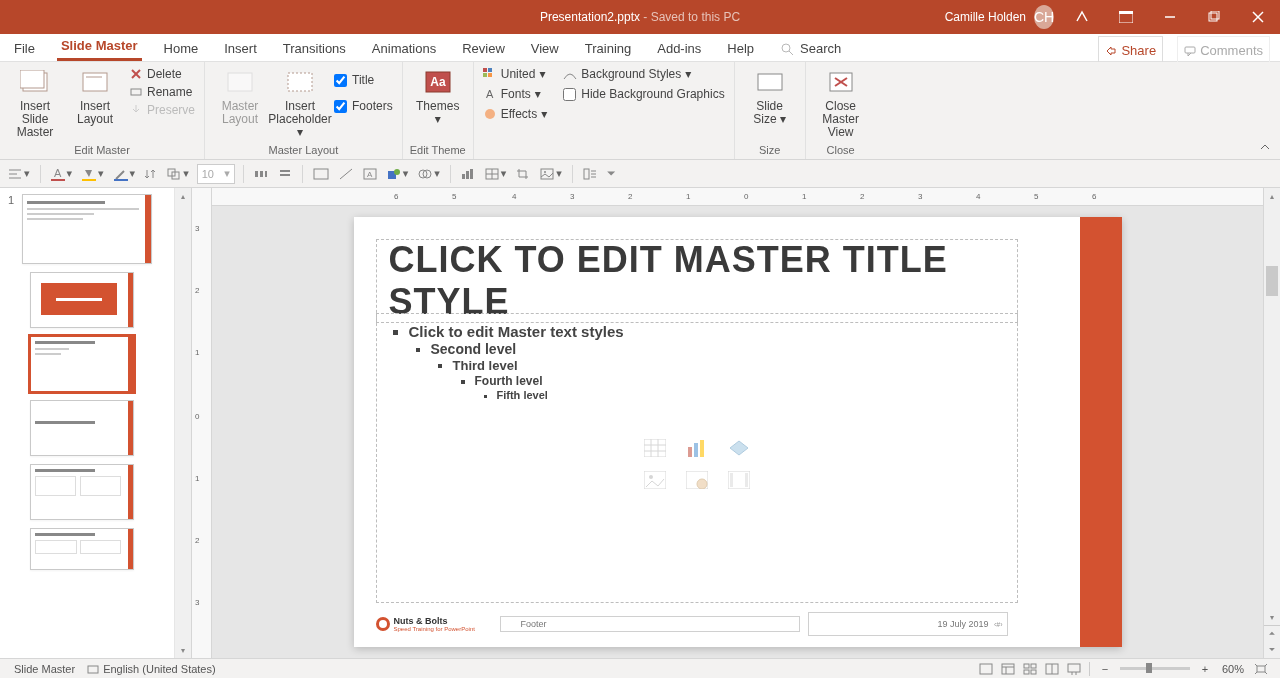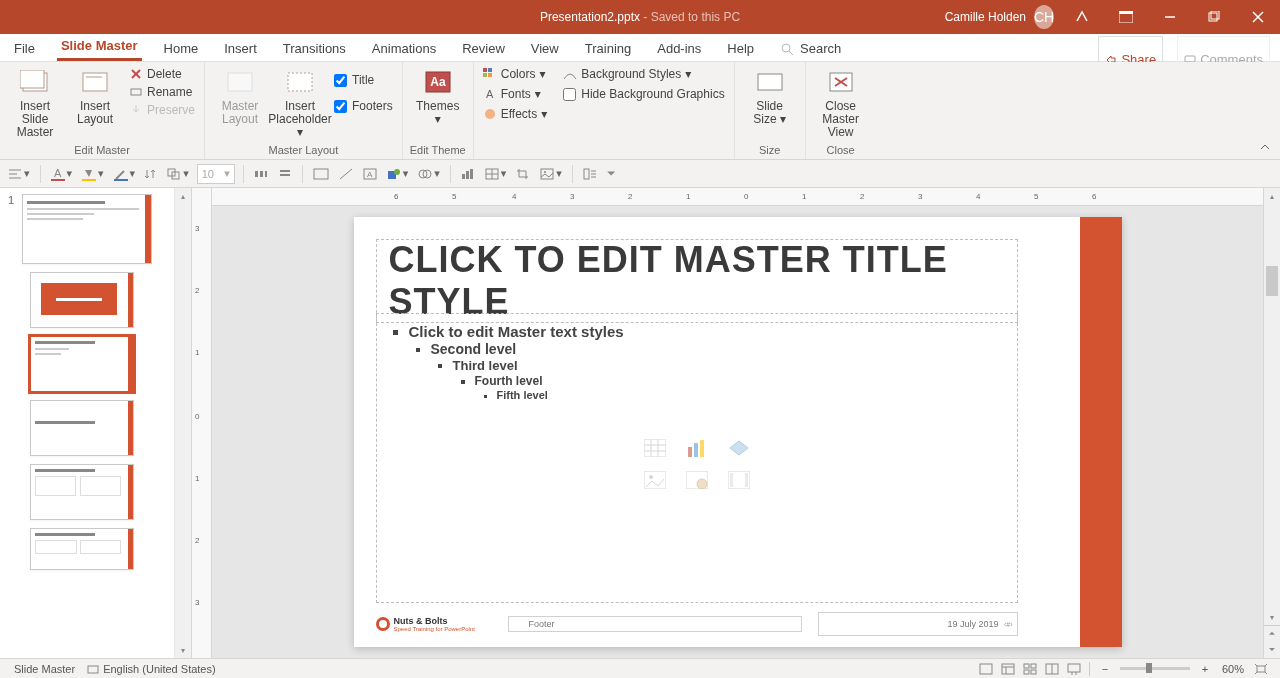--- a/index.html
+++ b/index.html
@@ -16,21 +16,21 @@
 .winctl svg { pointer-events: none; }
 .qat { width: 30px; display:flex; align-items:center; justify-content:center; }
 
 
 .ribbon-tabs { height: 28px; background: #fff; display: flex; align-items: flex-end; padding-left: 10px; gap: 18px; border-bottom: 1px solid #e1e1e1; position: relative; }
 .ribbon-tabs .tab { font-size: 13px; color: #444; padding: 6px 4px 5px; cursor: default; }
 .ribbon-tabs .tab.active { color: #b7472a; border-bottom: 3px solid #b7472a; font-weight:600;}
 .tellme { display:flex; align-items:center; gap:6px; color:#888; font-size:13px; }
 .tellme svg { opacity:.6 }
 .share-bar { position:absolute; right:10px; top:2px; display:flex; gap:14px; }
-.share-btn { font-size:13px; color:#b7472a; display:flex; align-items:center; gap:4px; padding:15px 6px; border:1px solid #ddd; }
+.share-btn { font-size:13px; color:#b7472a; display:flex; align-items:center; gap:4px; padding:6px 6px; border:1px solid #ddd; }
 .share-btn.dis { color:#aaa; border-color:#eee; }
 
 
 .ribbon { height: 98px; background: #f3f2f1; border-bottom: 1px solid #d6d6d6; display:flex; position:relative; font-size:12px; color:#444; }
 .group { border-right: 1px solid #e1e1e1; padding:4px 6px 0; display:flex; flex-direction:column; justify-content:space-between; }
 .group-label { text-align:center; font-size:11px; color:#666; padding:2px 0 3px; }
 .group-body { flex:1; display:flex; align-items:flex-start; gap:2px; }
 .bigbtn { display:flex; flex-direction:column; align-items:center; width:58px; padding-top:2px; }
 .bigbtn .ico { width:36px; height:30px; display:flex; align-items:center; justify-content:center; }
 .bigbtn .lbl { text-align:center; line-height:13px; margin-top:2px; }
@@ -80,21 +80,21 @@
 .body-ph ul ul { padding-left:22px; }
 .body-ph li { margin:1px 0;font-weight:bold; }
 .lvl1 { font-size:15px; }
 .lvl2 { font-size:14px; }
 .lvl3 { font-size:13px; }
 .lvl4 { font-size:12px; }
 .lvl5 { font-size:11px; }
 .content-icons { position:absolute; left:50%; top:52%; transform:translate(-50%,-50%); display:grid; grid-template-columns:repeat(3,28px); gap:10px 14px; opacity:.6;}
 .content-icons .ci { width:28px; height:22px; display:flex; align-items:center; justify-content:center; }
 
-.footer-row { position:absolute; left:22px; right:104px; bottom:14px; height:18px; display:flex; gap:16px; align-items:center; font-size:9px; color:#777;margin-top:44px;}
+.footer-row { position:absolute; left:22px; right:114px; bottom:14px; height:18px; display:flex; gap:8px; align-items:center; font-size:9px; color:#777;margin-top:44px;}
 .logo { display:flex; align-items:center; gap:4px; width:116px;}
 .logo .logodot { width:14px; height:14px; border:3px solid #d35230; border-radius:50%; }
 .logo .logotext .l1 { font-size:9px; font-weight:bold; color:#333;}
 .logo .logotext .l2 { font-size:6px; color:#d35230;}
 .ftr-box { flex:1; height:16px; border:1px solid #d0d0d0; padding:0 20px; display:flex; align-items:center;}
 .date-box { width:200px; height:24px; border:1px solid #d0d0d0; display:flex; align-items:center; justify-content:flex-end; padding:0 18px 0 11px; position:relative;}
 .date-box .num { position:absolute; right:4px; font-size:7px; color:#999;}
 
 .vscroll { width:17px; background:#f0f0f0; border-left:1px solid #d6d6d6; display:flex; flex-direction:column;}
 .vscroll .arr { height:16px; display:flex; align-items:center; justify-content:center; font-size:8px; color:#888;}
@@ -306,21 +306,21 @@
   <div class="group">
     <div class="group-body">
       <div class="colbtns" style="gap:4px;">
         <div class="smallbtn"><div class="ibox">
               <svg width="14" height="12">
                 <rect width="4" height="4" fill="#c0504d"></rect>
                 <rect x="5" width="4" height="4" fill="#4f81bd"></rect>
                 <rect y="5" width="4" height="4" fill="#9bbb59"></rect>
                 <rect x="5" y="5" width="4" height="4" fill="#f79646"></rect>
               </svg>
-            </div><span>Colors</span> ▾</div>
+            </div><span>United</span> ▾</div>
         <div class="smallbtn"><div class="ibox">
               <svg width="12" height="12">
                 <text x="2" y="10" font-size="11" fill="#666">A</text>
               </svg>
             </div><span>Fonts</span> ▾</div>
         <div class="smallbtn"><div class="ibox">
               <svg width="12" height="12">
                 <circle cx="6" cy="6" r="5" fill="#f4b183"></circle>
               </svg>
             </div><span>Effects</span> ▾</div>

